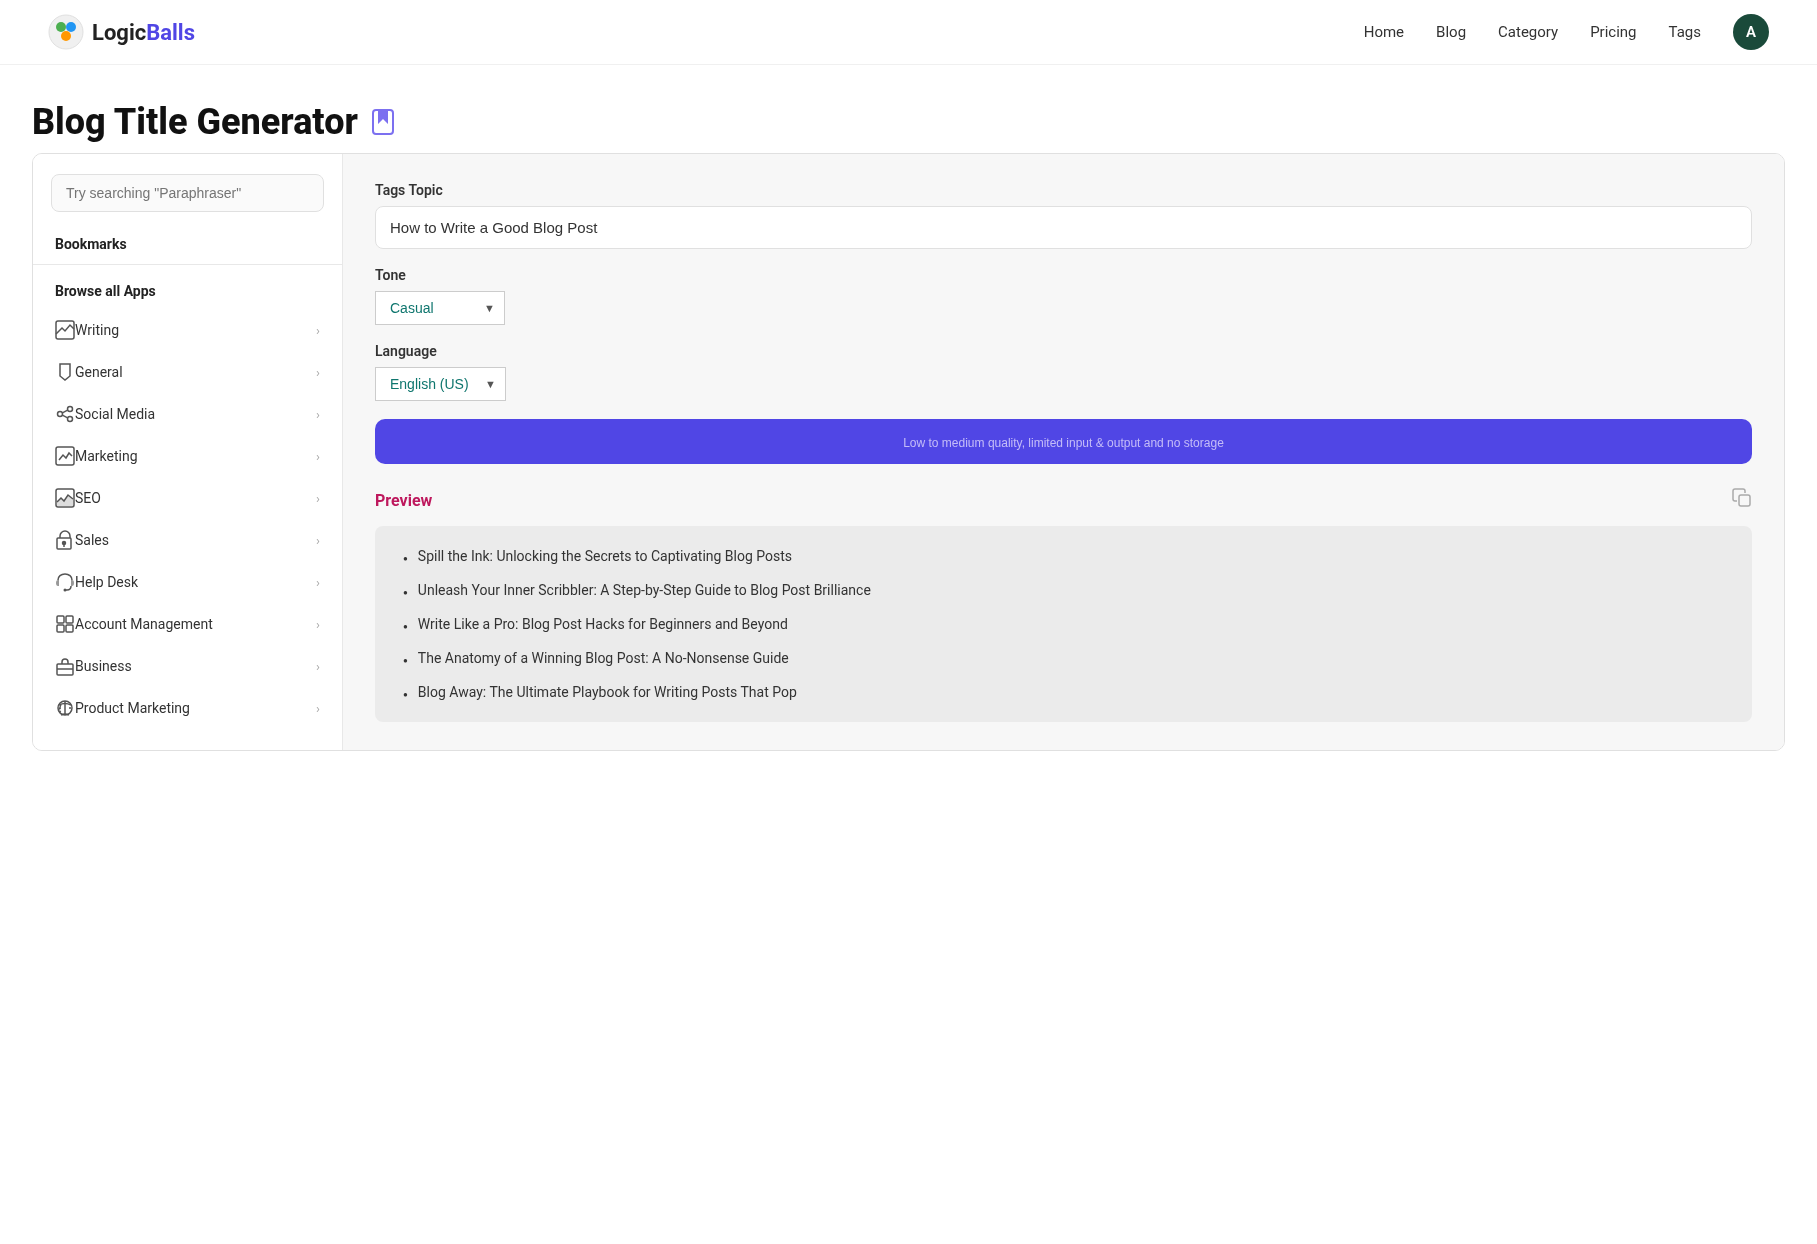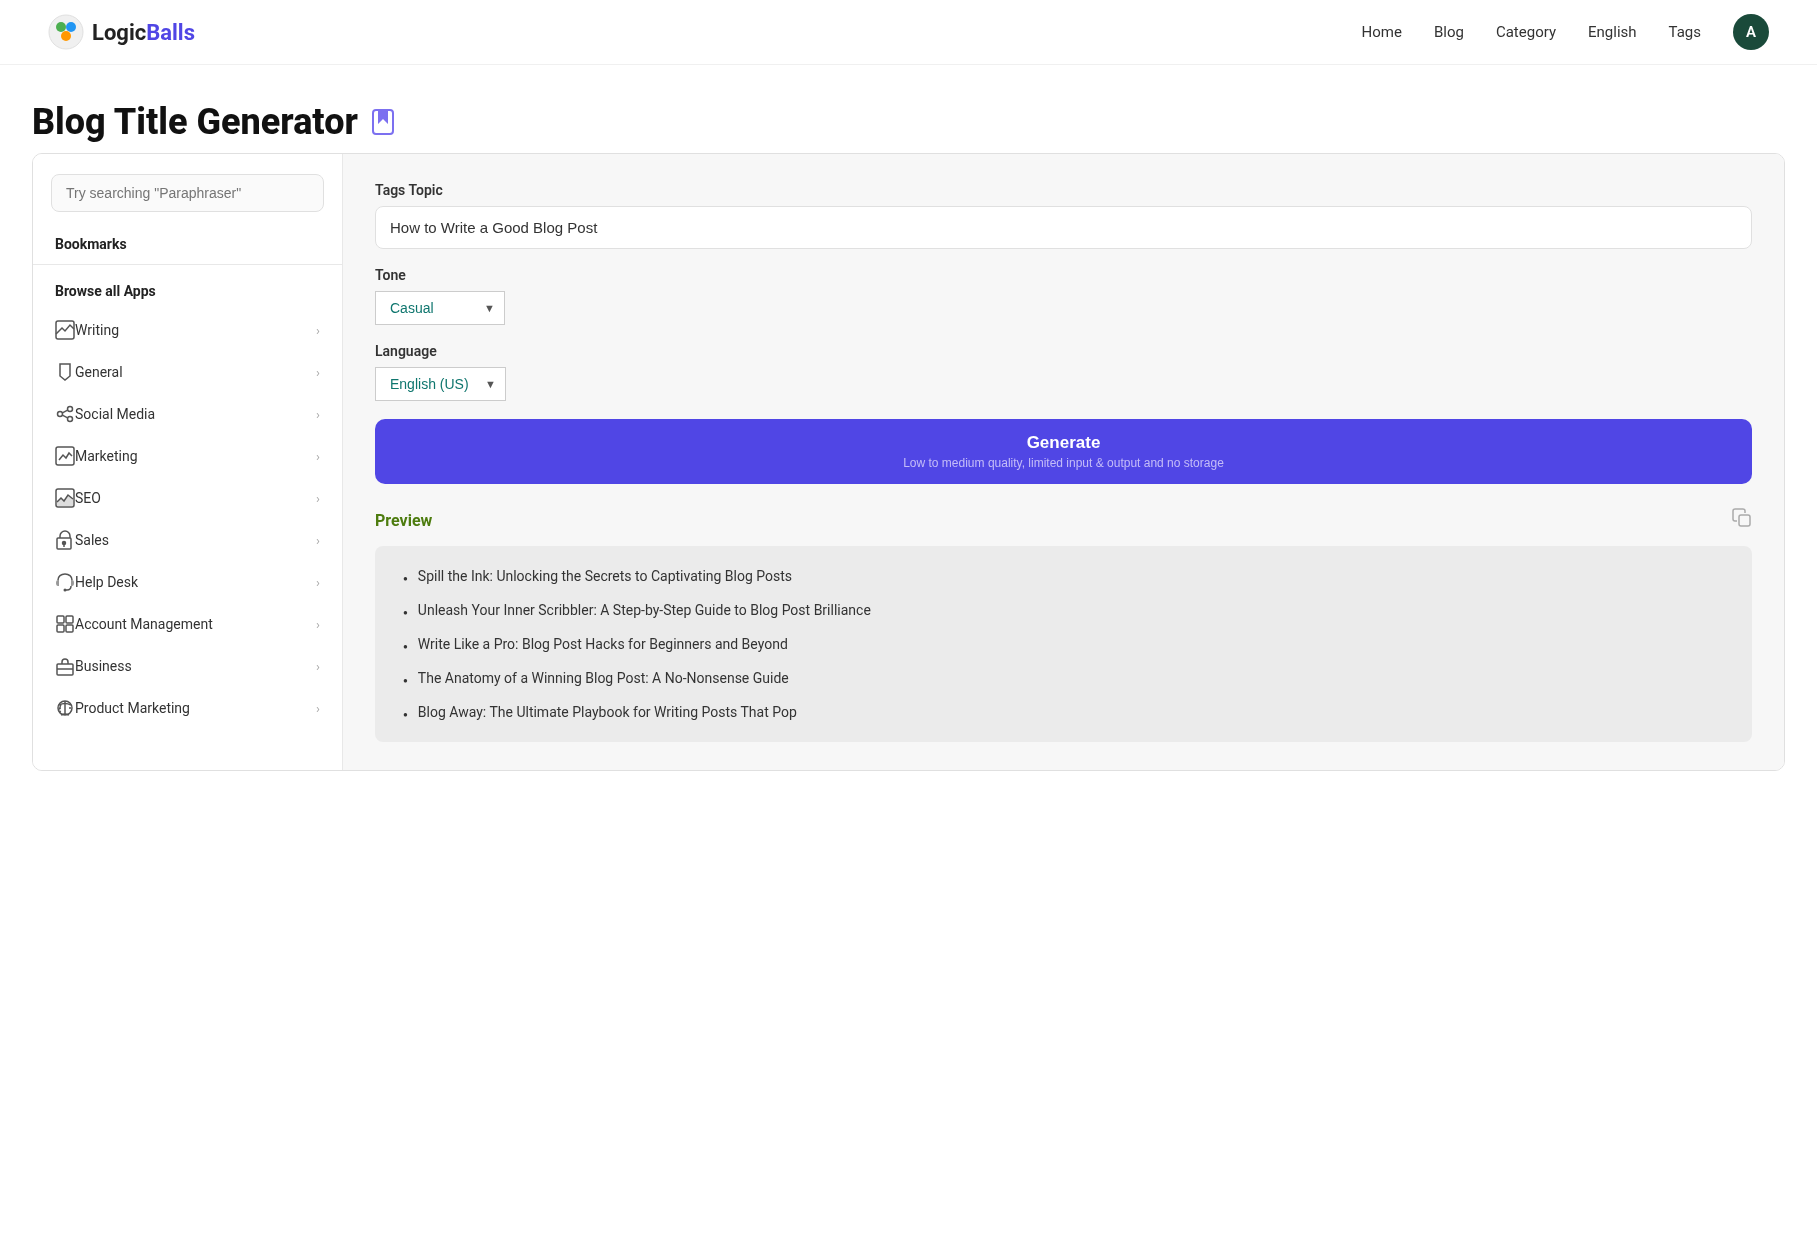--- a/index.html
+++ b/index.html
@@ -78,21 +78,21 @@
     }
 
     .generate-btn {
       width: 100%; padding: 14px; background: #5046e5; border: none; border-radius: 10px;
       cursor: pointer; margin-bottom: 24px;
     }
     .generate-btn-title { font-size: 17px; font-weight: 700; color: #fff; display: block; }
     .generate-btn-sub { font-size: 12px; color: #c4bcf8; display: block; margin-top: 3px; }
 
     .preview-header { display: flex; align-items: center; justify-content: space-between; margin-bottom: 14px; }
-    .preview-label { font-size: 16px; font-weight: 700; color: #4d7c0f; }
+    .preview-label { font-size: 16px; font-weight: 700; color: #be185d; }
     .copy-icon { cursor: pointer; color: #999; font-size: 18px; }
 
     .preview-box {
       background: #ebebeb; border-radius: 8px; padding: 22px 28px;
     }
     .preview-item { display: flex; align-items: flex-start; gap: 10px; margin-bottom: 18px; font-size: 14px; color: #333; }
     .preview-item:last-child { margin-bottom: 0; }
     .bullet { font-size: 8px; margin-top: 6px; flex-shrink: 0; color: #333; }
   </style>
 </head>
@@ -108,21 +108,21 @@
       <circle cx="18" cy="22" r="5" fill="#FF9800"></circle>
     </svg>
     <span class="logo-text">
       <span class="logic">Logic</span><span class="balls">Balls</span>
     </span>
   </div>
   <div class="nav-links">
     <a class="nav-link">Home</a>
     <a class="nav-link">Blog</a>
     <a class="nav-link">Category</a>
-    <a class="nav-link">English</a>
+    <a class="nav-link">Pricing</a>
     <a class="nav-link">Tags</a>
     <div class="avatar">A</div>
   </div>
 </nav>
 
 <div class="main-content">
   <div class="page-title-row">
     <h1 class="page-title">Blog Title Generator</h1>
     <div class="bookmark-icon">
       <svg width="22" height="26" viewBox="0 0 22 26" fill="none" xmlns="http://www.w3.org/2000/svg">
@@ -300,21 +300,20 @@
             <option>English (US)</option>
             <option>English (UK)</option>
             <option>Spanish</option>
           </select>
           <span class="select-arrow">▼</span>
         </div>
       </div>
 
       
       <button class="generate-btn">
-        <span class="generate-btn-title">Generate</span>
         <span class="generate-btn-sub">Low to medium quality, limited input &amp; output and no storage</span>
       </button>
 
       
       <div class="preview-header">
         <span class="preview-label">Preview</span>
         <span class="copy-icon">
           <svg width="20" height="20" viewBox="0 0 20 20" fill="none" stroke="#aaa" stroke-width="1.5">
             <rect x="7" y="7" width="11" height="11" rx="2"></rect>
             <path d="M5 13 H3 a2 2 0 0 1 -2 -2 V3 a2 2 0 0 1 2 -2 h8 a2 2 0 0 1 2 2 v2"></path>

